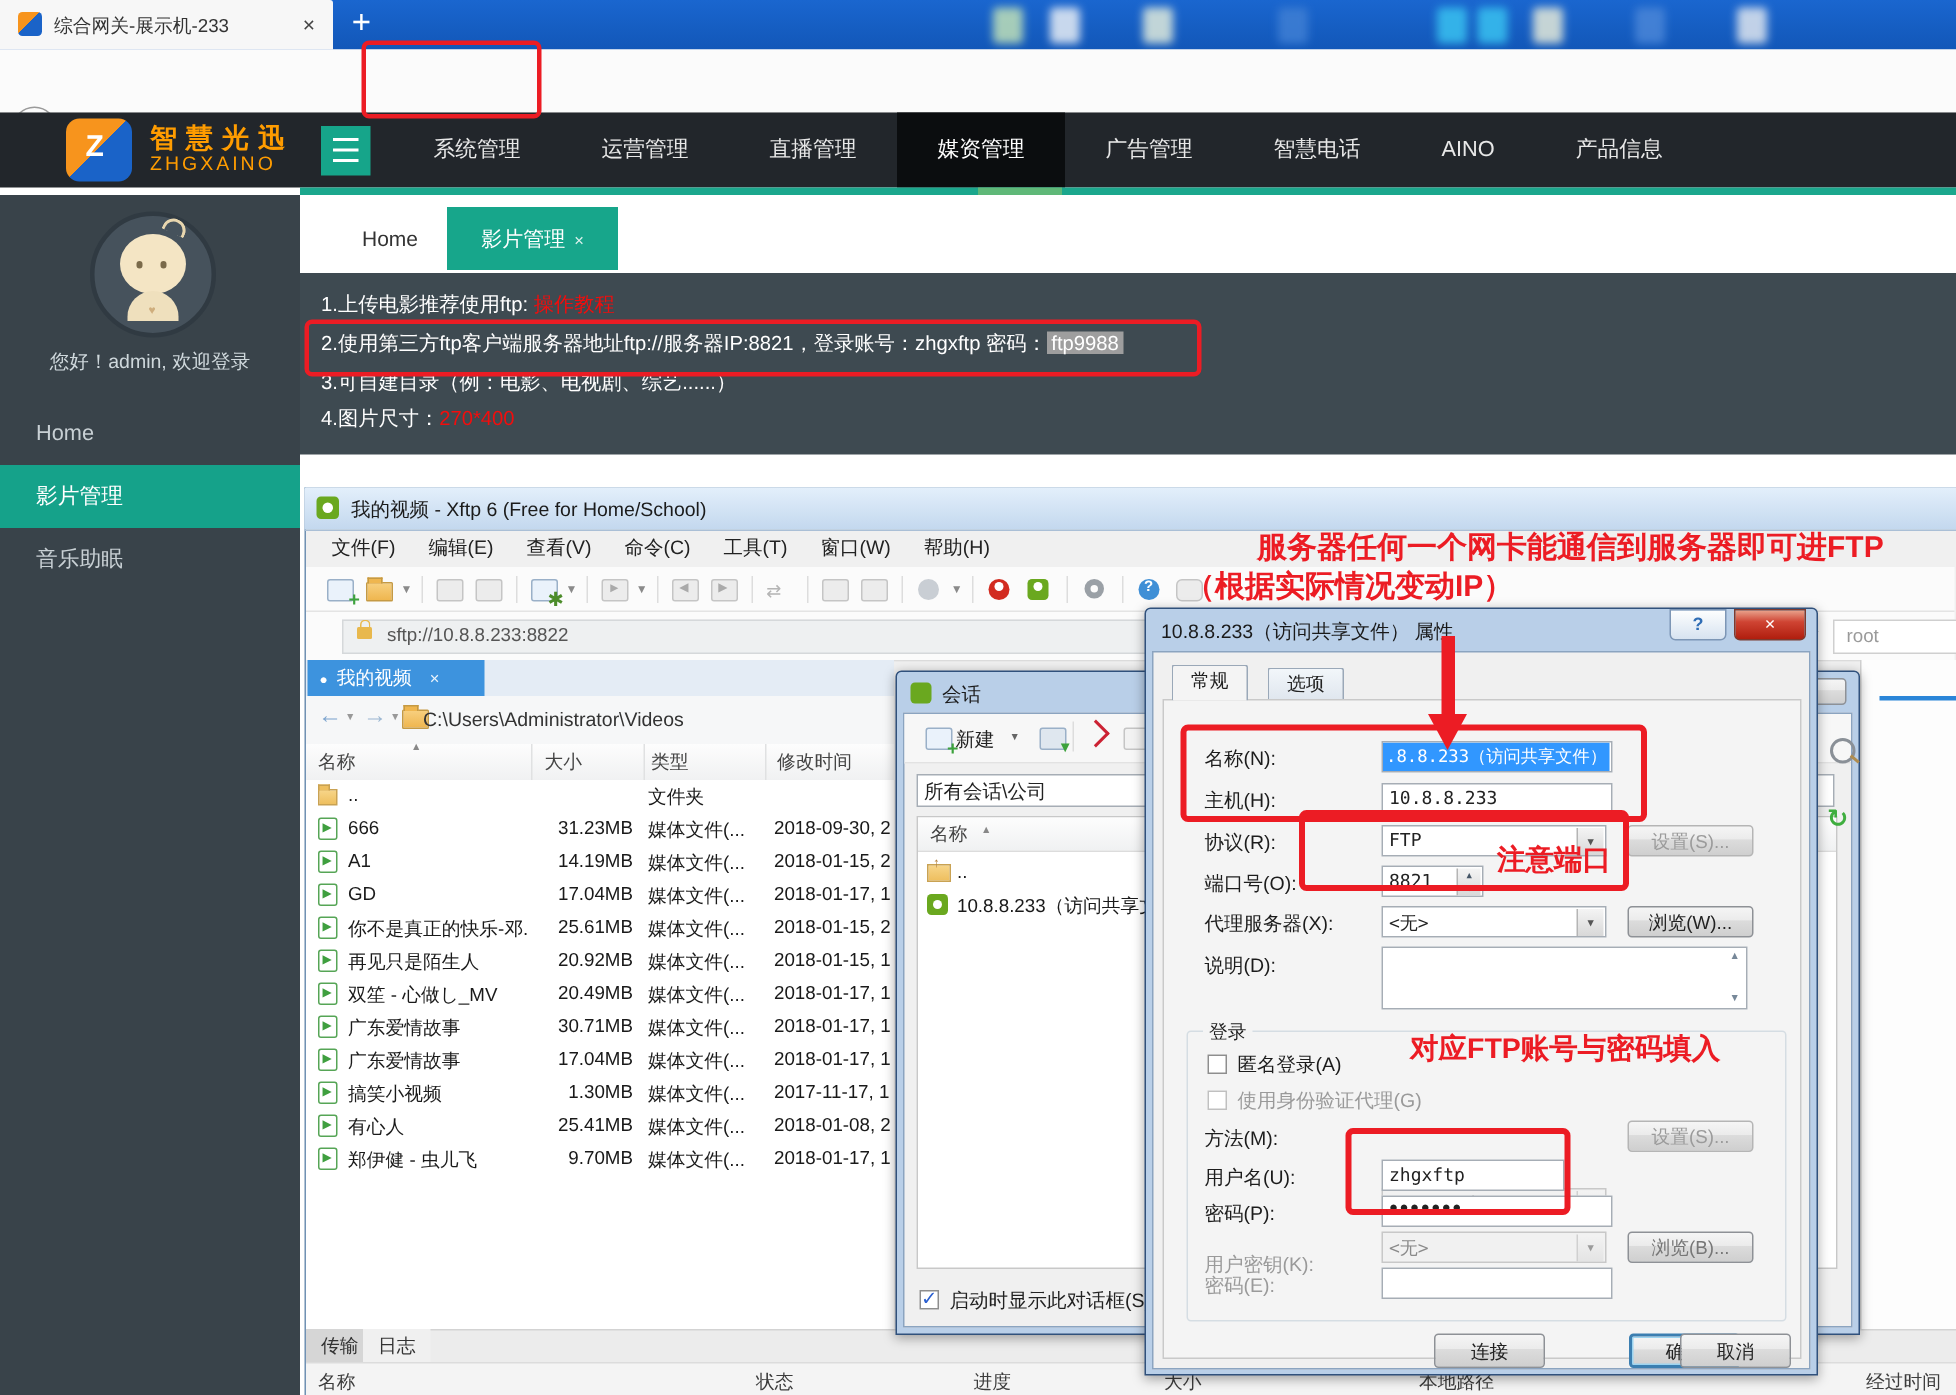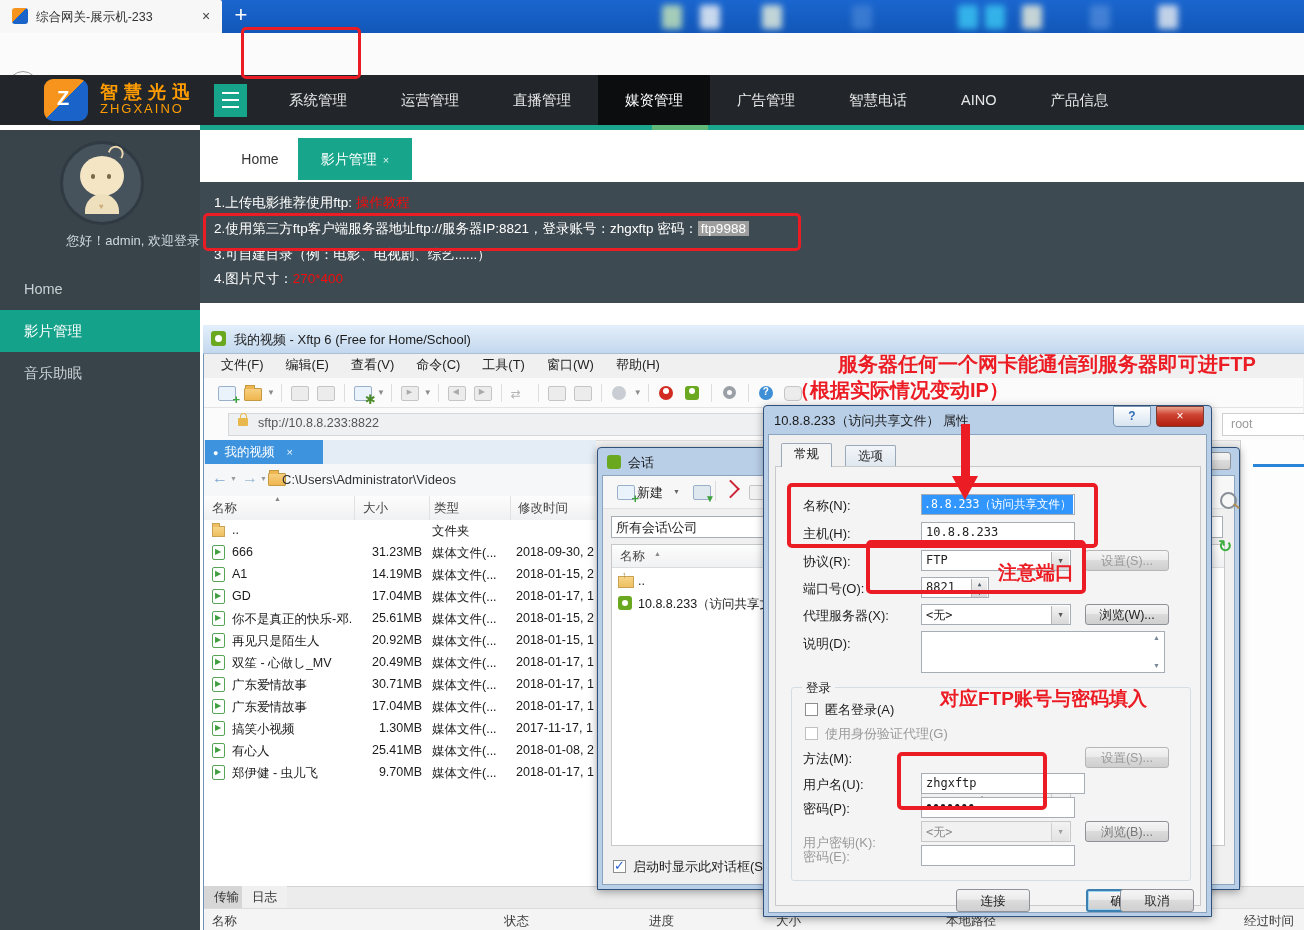--- a/index.html
+++ b/index.html
@@ -42,21 +42,21 @@
   .teallight{left:652px;top:125px;width:56px;height:5px;background:#5fb878;}
 
   
   .sidebar{left:0;top:130px;width:200px;height:800px;background:#39434a;}
   .avatar{left:60px;top:141px;width:78px;height:78px;border-radius:50%;background:#46525c;border:3px solid #303a42;}
   .avatar .head{position:absolute;left:17px;top:12px;width:44px;height:40px;border-radius:50%;background:#f4e5c4;}
   .avatar .eye{position:absolute;top:30px;width:4px;height:5px;border-radius:2px;background:#7a6a4a;}
   .avatar .body{position:absolute;left:22px;top:50px;width:34px;height:20px;border-radius:17px 17px 0 0;background:#efe0bd;}
   .avatar .heart{position:absolute;left:36px;top:58px;font-size:8px;color:#cfae7d;}
   .avatar .curl{position:absolute;left:46px;top:2px;width:12px;height:8px;border:2px solid #e8d6ae;border-bottom:none;border-radius:8px 8px 0 0;transform:rotate(25deg);background:transparent;}
-  .greet{left:0;top:232px;width:200px;text-align:right;color:#cfd8dc;font-size:13px;}
+  .greet{left:0;top:232px;width:200px;text-align:center;color:#cfd8dc;font-size:13px;}
   .side-item{position:relative;height:42px;line-height:42px;padding-left:24px;color:#c8d0d4;font-size:14.5px;cursor:pointer;}
   .side-item.active{background:#15a28a;color:#fff;}
   .sidelist{left:0;top:268px;width:200px;}
 
   
   .ctabbar{left:200px;top:130px;width:1104px;height:52px;background:#fff;}
   .home-tab{position:absolute;left:222px;top:138px;width:76px;height:42px;line-height:42px;text-align:center;color:#333;font-size:14px;}
   .act-tab{position:absolute;left:298px;top:138px;width:114px;height:42px;line-height:42px;background:#17a68b;color:#fff;font-size:14px;text-align:center;}
   .act-tab .x{margin-left:6px;font-size:11px;opacity:.85;}
   .instr{left:200px;top:182px;width:1104px;height:121px;background:#3e4a51;color:#fff;font-size:13.5px;}
@@ -600,21 +600,21 @@
       <span class="cb" style="left:36px;top:268px;"></span>
       <span class="lbl" style="left:56px;top:266px;">匿名登录(A)</span>
       <span class="cb dis" style="left:36px;top:292px;"></span>
       <span class="lbl dis" style="left:56px;top:290px;">使用身份验证代理(G)</span>
       <span class="lbl" style="left:34px;top:315px;">方法(M):</span>
       <div class="fld dis mono" style="position:absolute;left:152px;top:312px;width:150px;height:21px;margin-top:45px;">
         <span>Password</span><span class="combo-a" style="opacity:.55;">▼</span>
       </div>
       <span class="w7btn dis" style="position:absolute;left:316px;top:312px;width:84px;height:21px;line-height:20px;">设置(S)...</span>
       <span class="lbl" style="left:34px;top:341px;">用户名(U):</span>
-      <div class="fld mono" style="position:absolute;left:152px;top:338px;width:164px;height:21px;">zhgxftp</div>
+      <div class="fld mono" style="position:absolute;left:152px;top:338px;width:122px;height:21px;">zhgxftp</div>
       <span class="lbl" style="left:34px;top:365px;">密码(P):</span>
       <div class="fld" style="position:absolute;left:152px;top:362px;width:154px;height:21px;font-size:10px;letter-spacing:1px;">●●●●●●●</div>
       <span class="lbl dis" style="left:34px;top:399px;">用户密钥(K):</span>
       <div class="fld dis mono" style="position:absolute;left:152px;top:386px;width:150px;height:21px;">
         <span>&lt;无&gt;</span><span class="combo-a" style="opacity:.55;">▼</span>
       </div>
       <span class="w7btn" style="position:absolute;left:316px;top:386px;width:84px;height:21px;line-height:20px;color:#777;">浏览(B)...</span>
       <span class="lbl dis" style="left:34px;top:413px;">密码(E):</span>
       <div class="fld" style="position:absolute;left:152px;top:410px;width:154px;height:21px;"></div>
     </div>

